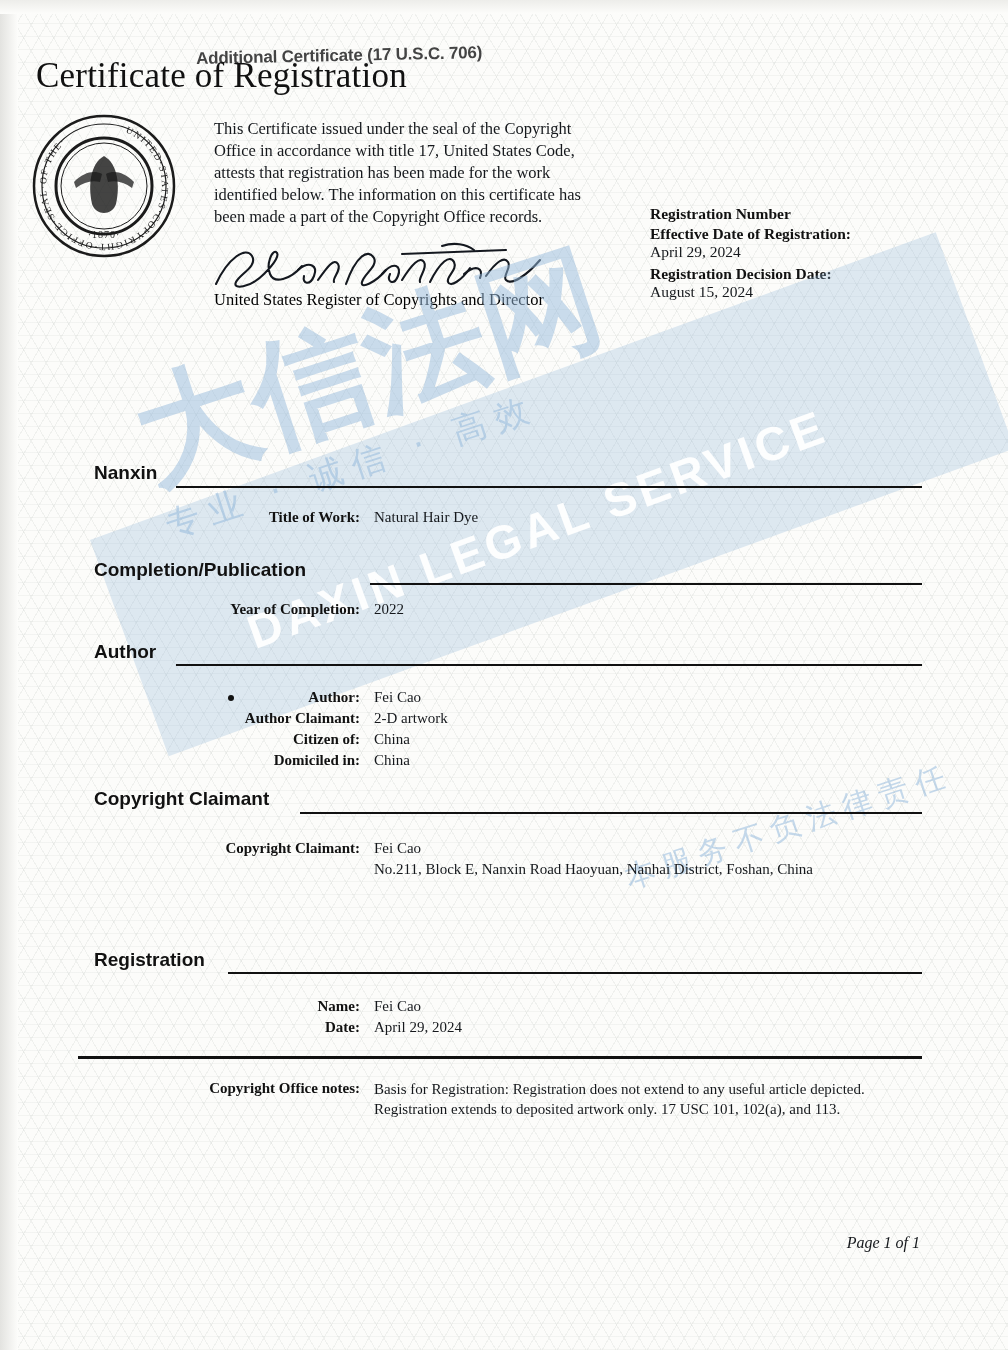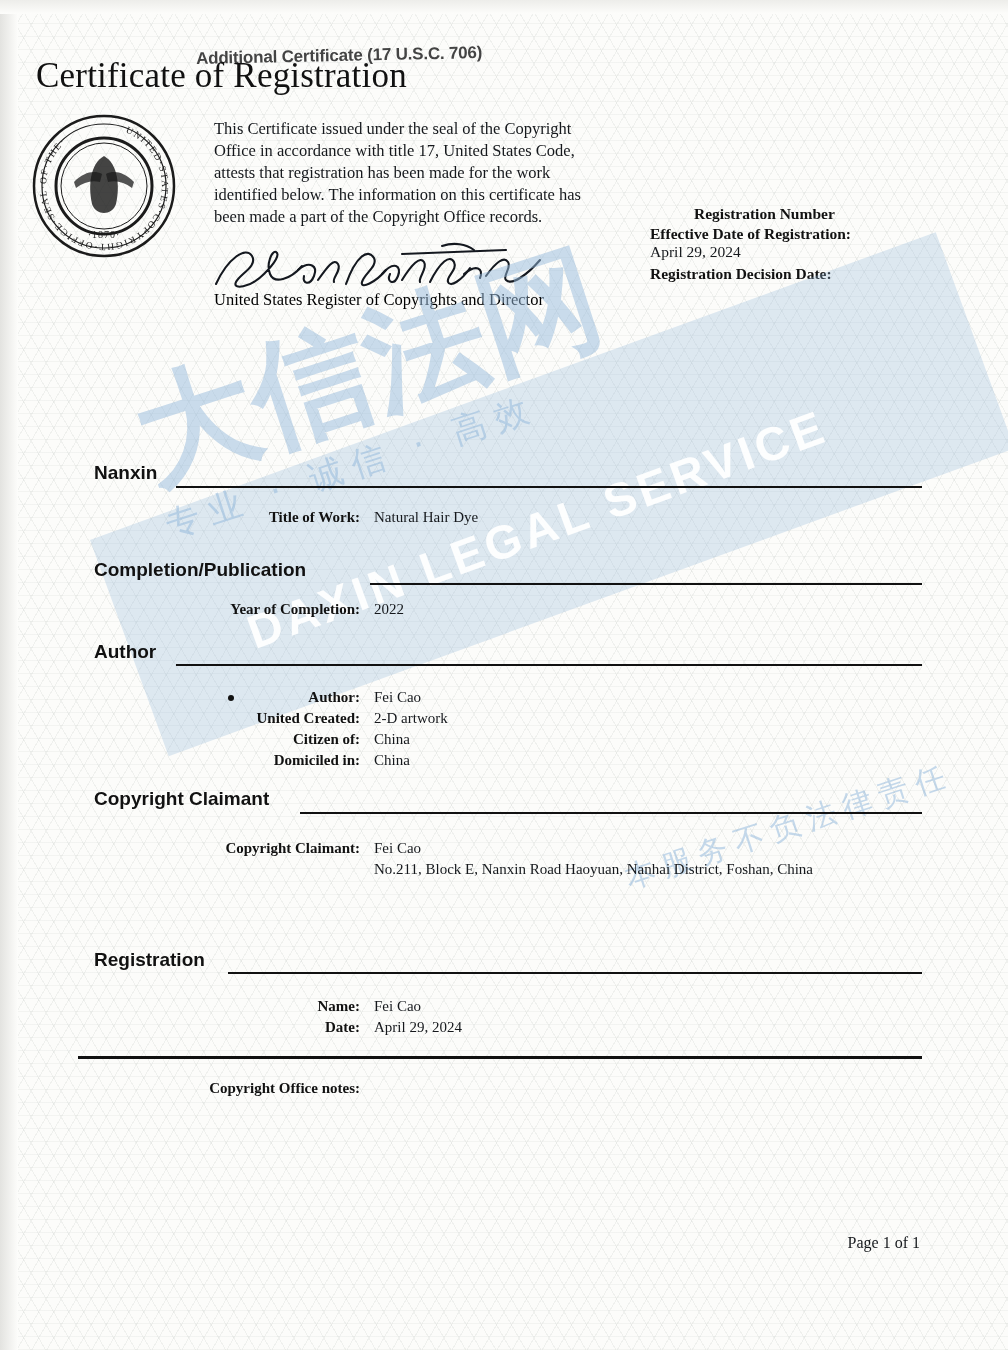--- a/index.html
+++ b/index.html
@@ -90,21 +90,20 @@
     font-size: 16.5px;
     color: #000000;
   }
   
   .reg-block { position: absolute; left: 650px; top: 205px; width: 330px; }
   .reg-label {
     font-family: "Liberation Serif", serif;
     font-weight: bold;
     font-size: 15.5px;
     color: #111;
-    margin-left: 44px;
   }
   .reg-number {
     font-weight: bold;
     font-size: 27px;
     letter-spacing: 0.3px;
     margin: 3px 0 8px 0;
     color: #050505;
   }
   .reg-sub { font-weight: bold; font-size: 15.5px; color: #111; margin-top: 2px; }
   .reg-val { font-size: 15.5px; color: #15181c; margin-bottom: 4px; }
@@ -149,20 +148,21 @@
     font-size: 15px;
     line-height: 1.32;
     color: #15181c;
   }
   .page-num {
     position: absolute;
     right: 88px;
     top: 1234px;
     font-size: 16px;
     color: #15181c;
+    font-style: italic;
   }
   
   #watermark {
     position: absolute;
     left: 60px;
     top: 330px;
     width: 880px;
     height: 680px;
     pointer-events: none;
   }
@@ -274,20 +274,21 @@
     </svg>
   </div>
 
   <div class="register-line">United States Register of Copyrights and Director</div>
 
   <div class="reg-block">
     <div class="reg-label">Registration Number</div>
     <div class="reg-sub">Effective Date of Registration:</div>
     <div class="reg-val">April 29, 2024</div>
     <div class="reg-sub">Registration Decision Date:</div>
+    <div class="reg-val">August 15, 2024</div>
   </div>
 
   <div id="watermark">
     <div class="wm-text-cn">大信法网</div>
     <div class="wm-text-cn2">专业 · 诚信 · 高效</div>
     <div class="wm-band"></div>
     <div class="wm-text-en">DAXIN LEGAL SERVICE</div>
     <div class="wm-text-cn3">本服务不负法律责任</div>
   </div>
 
@@ -299,21 +300,21 @@
   <div class="sec-head" style="top:559px;">Completion/Publication</div>
   <div class="rule" style="left:370px; top:583px; width:552px;"></div>
   <div class="field-label" style="left:180px; top:601px; width:180px;">Year of Completion:</div>
   <div class="field-value" style="left:374px; top:601px;">2022</div>
 
   <div class="sec-head" style="top:641px;">Author</div>
   <div class="rule" style="left:176px; top:664px; width:746px;"></div>
   <div class="bullet" style="top:695px;"></div>
   <div class="field-label" style="left:180px; top:689px; width:180px;">Author:</div>
   <div class="field-value" style="left:374px; top:689px;">Fei Cao</div>
-  <div class="field-label" style="left:180px; top:710px; width:180px;">United Created:</div>
+  <div class="field-label" style="left:180px; top:710px; width:180px;">Author Claimant:</div>
   <div class="field-value" style="left:374px; top:710px;">2-D artwork</div>
   <div class="field-label" style="left:180px; top:731px; width:180px;">Citizen of:</div>
   <div class="field-value" style="left:374px; top:731px;">China</div>
   <div class="field-label" style="left:180px; top:752px; width:180px;">Domiciled in:</div>
   <div class="field-value" style="left:374px; top:752px;">China</div>
 
   <div class="sec-head" style="top:788px;">Copyright Claimant</div>
   <div class="rule" style="left:300px; top:812px; width:622px;"></div>
   <div class="field-label" style="left:180px; top:840px; width:180px;">Copyright Claimant:</div>
   <div class="field-value" style="left:374px; top:840px;">Fei Cao</div>
@@ -321,15 +322,16 @@
 
   <div class="sec-head" style="top:949px;">Registration</div>
   <div class="rule" style="left:228px; top:972px; width:694px;"></div>
   <div class="field-label" style="left:180px; top:998px; width:180px;">Name:</div>
   <div class="field-value" style="left:374px; top:998px;">Fei Cao</div>
   <div class="field-label" style="left:180px; top:1019px; width:180px;">Date:</div>
   <div class="field-value" style="left:374px; top:1019px;">April 29, 2024</div>
 
   <div class="rule" style="left:78px; top:1056px; width:844px; height:3px;"></div>
   <div class="field-label" style="left:168px; top:1080px; width:192px;">Copyright Office notes:</div>
+  <div class="notes-value" style="top:1080px;">Basis for Registration: Registration does not extend to any useful article depicted. Registration extends to deposited artwork only. 17 USC 101, 102(a), and 113.</div>
 
   <div class="page-num">Page 1 of 1</div>
 </div>
 
 </body></html>

